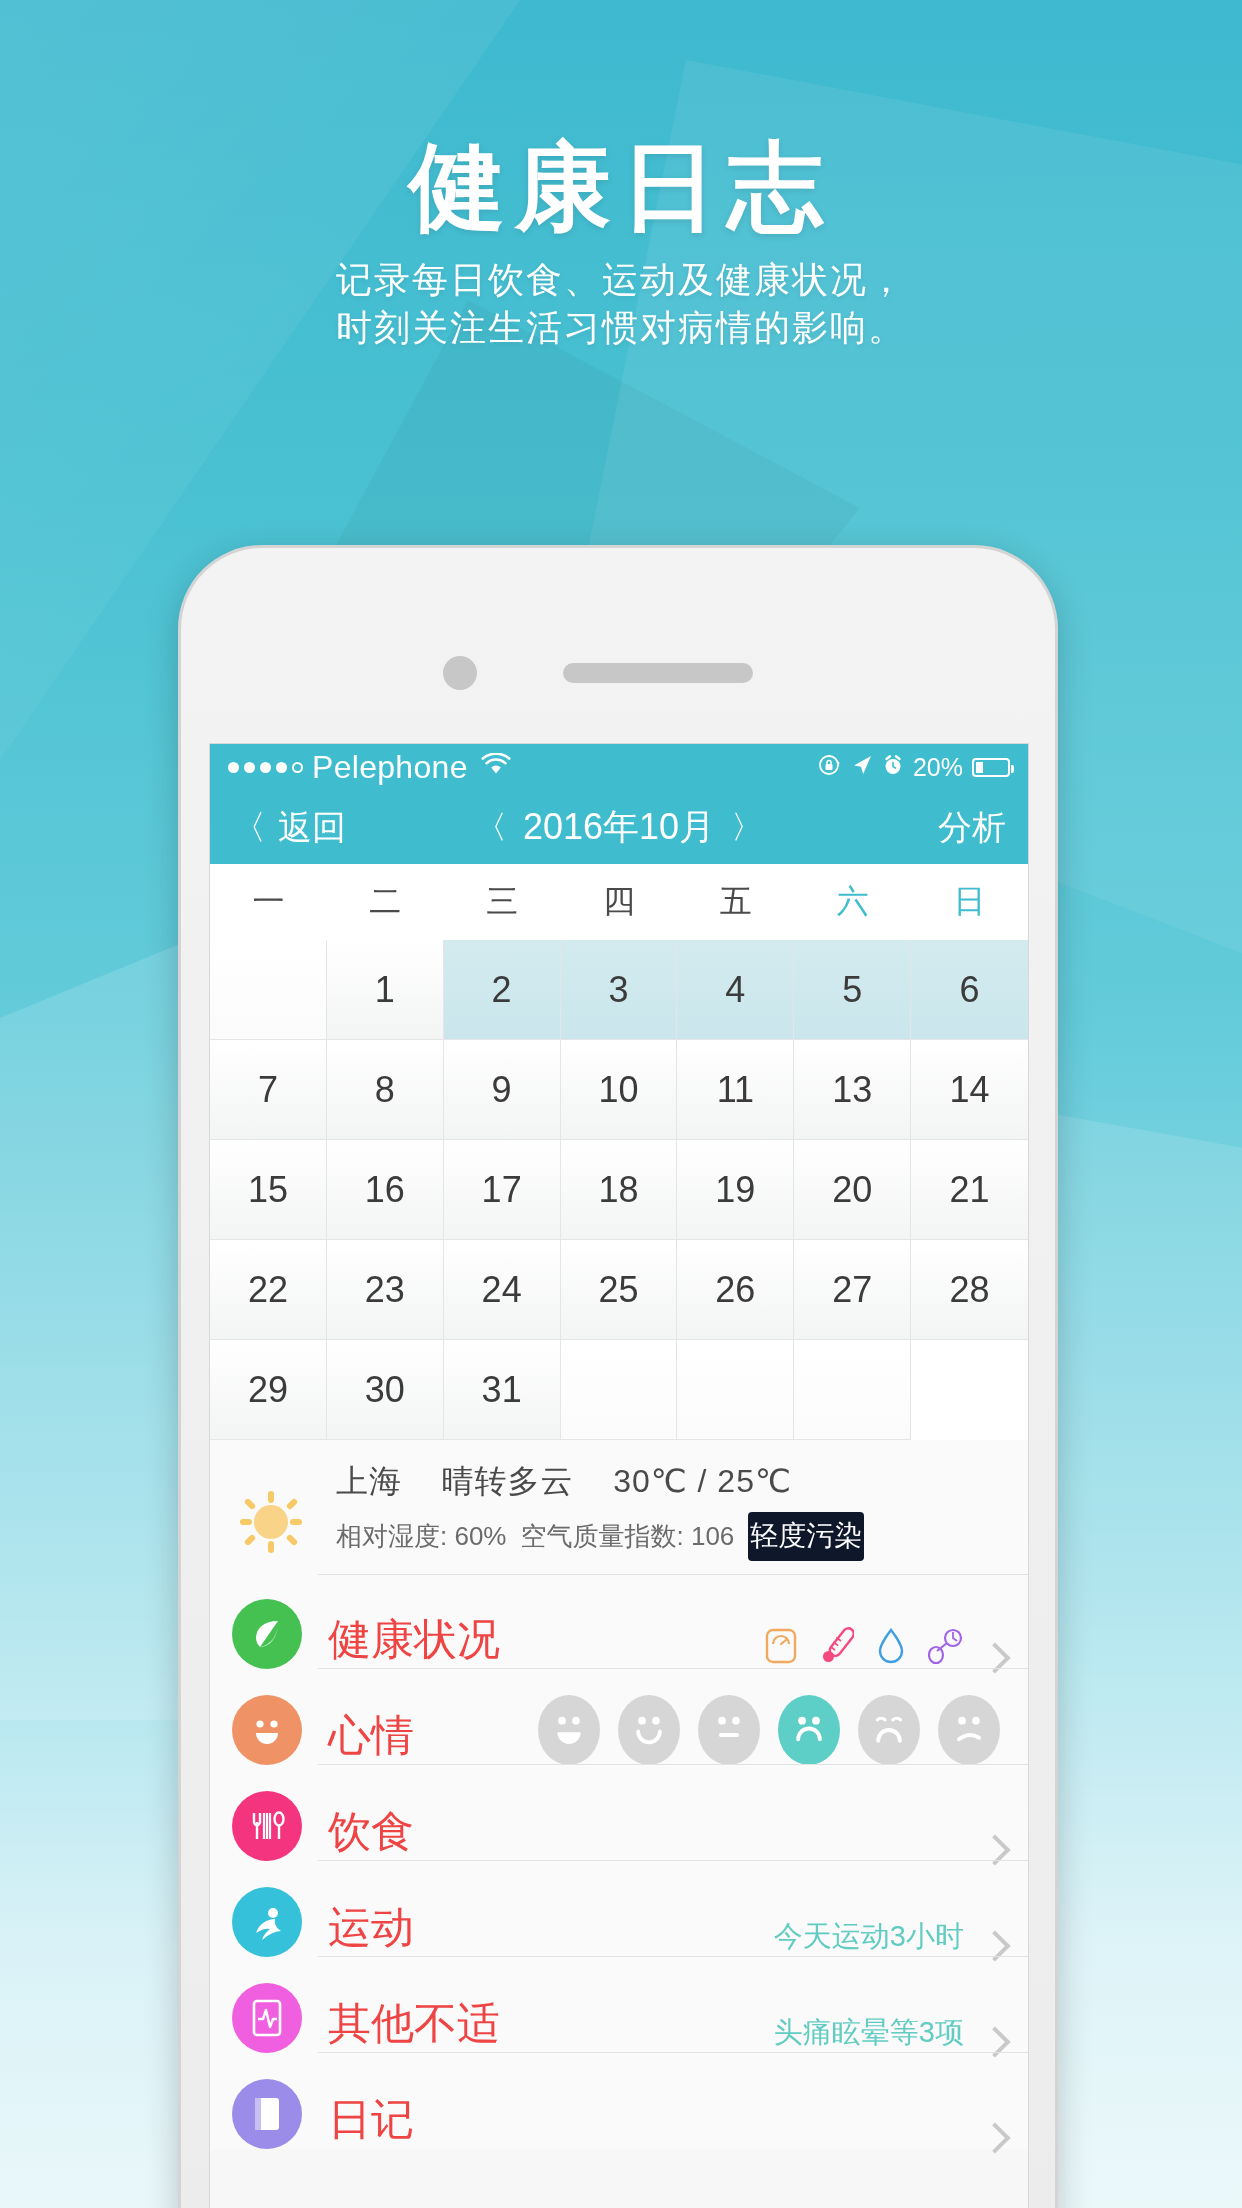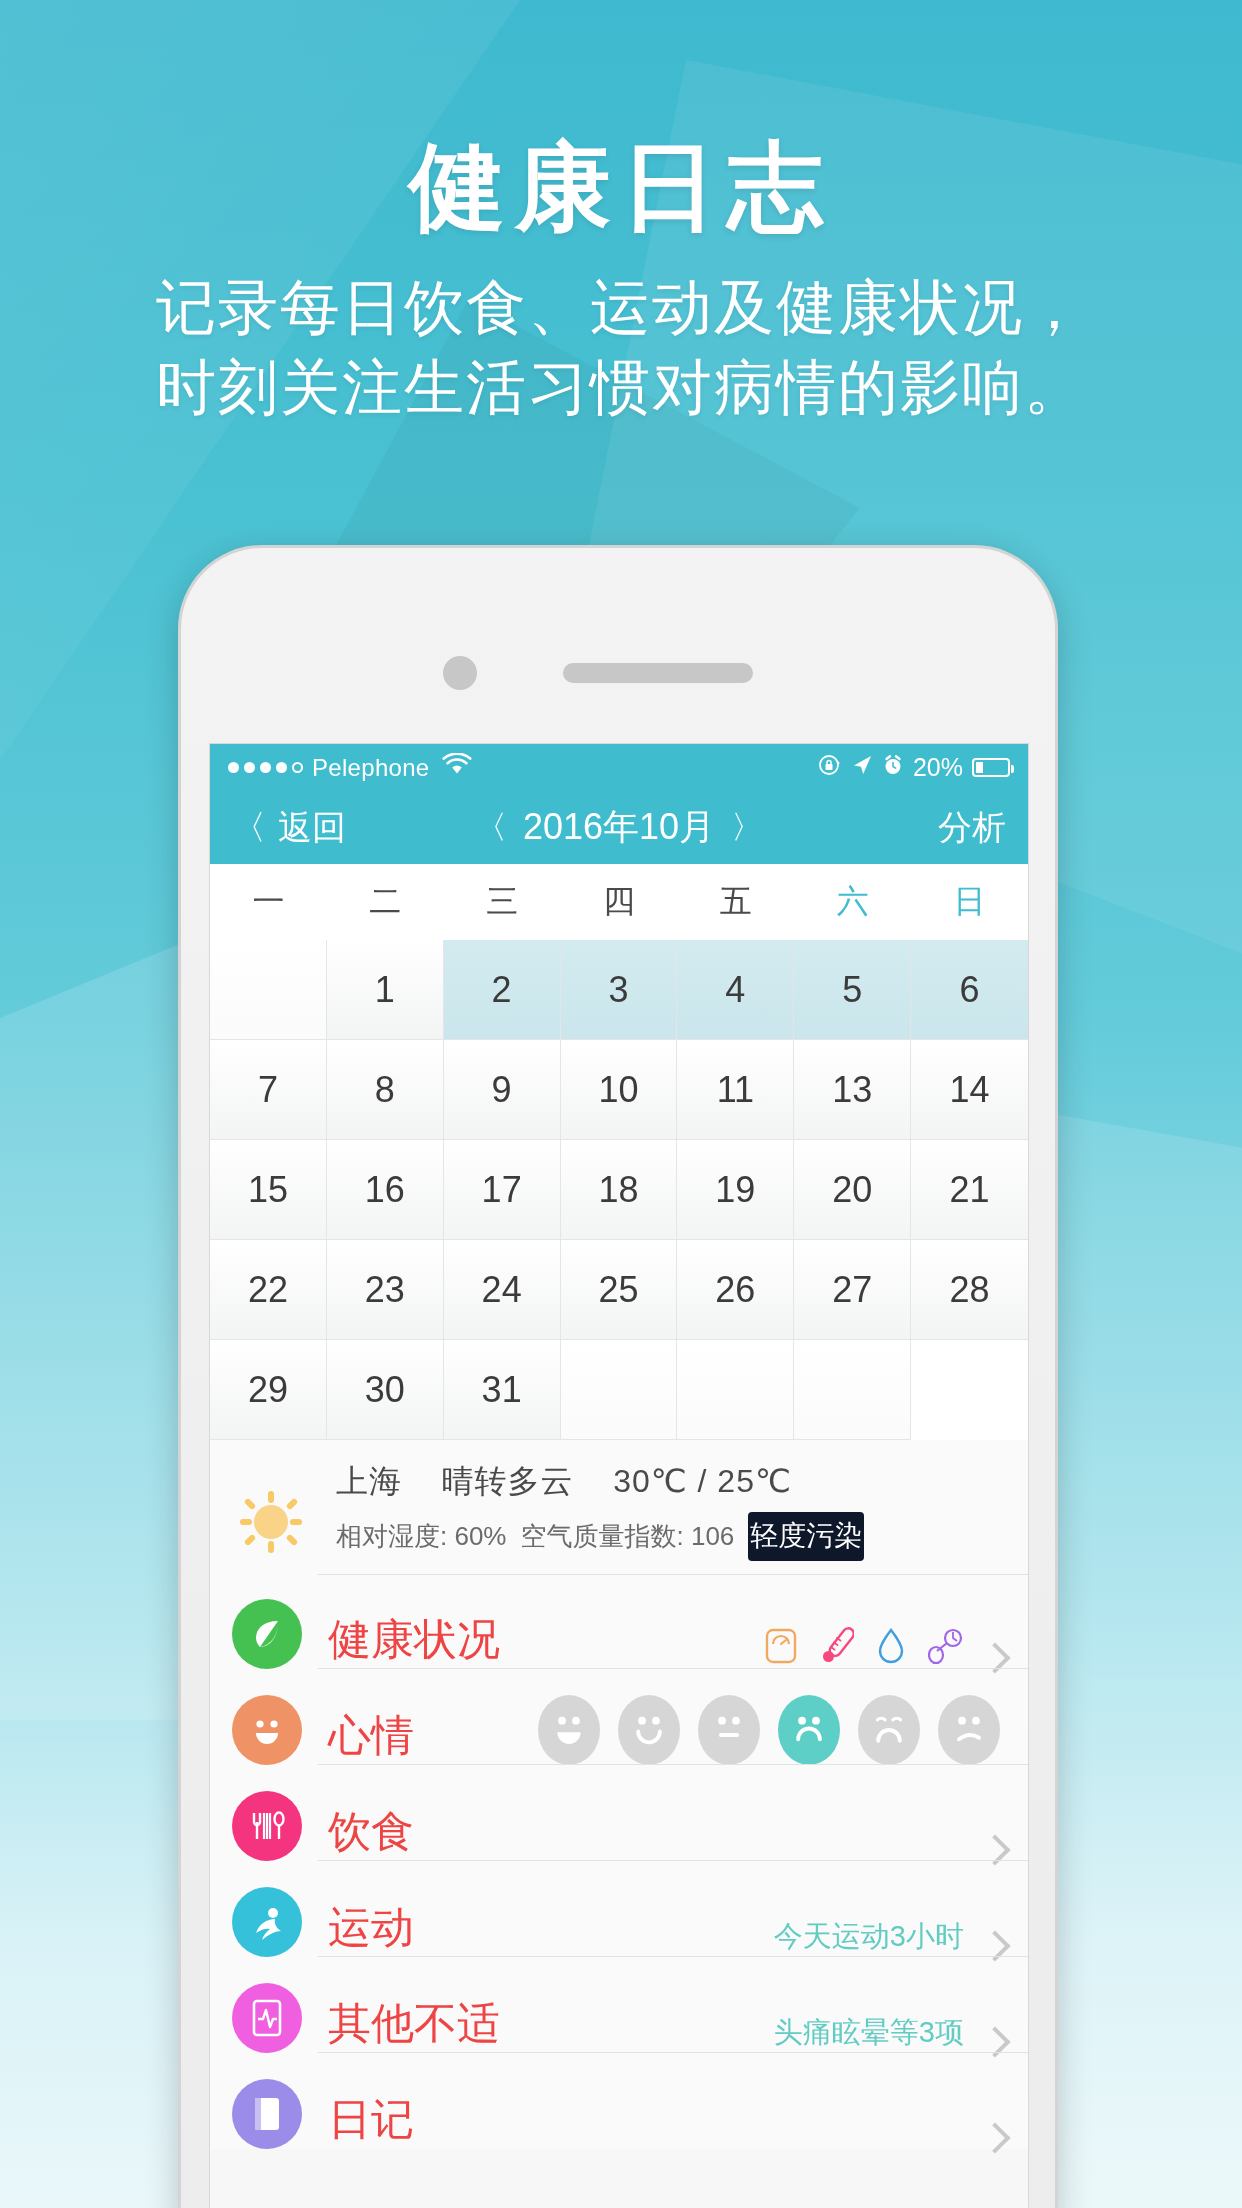--- a/index.html
+++ b/index.html
@@ -38,21 +38,21 @@
   #headline {
     position:absolute; top:0; left:0; width:1242px;
     text-align:center; color:#fff; z-index:5;
   }
   #title {
     font-size:96px; font-weight:bold; letter-spacing:10px;
     line-height:1.15; margin-top:132px;
     text-shadow:0 2px 6px rgba(0,0,0,.10);
   }
   #subtitle {
-    font-size:60px; line-height:1.32; margin-top:26px;
+    font-size:36px; line-height:1.32; margin-top:14px;
     letter-spacing:2px;
     text-shadow:0 2px 5px rgba(0,0,0,.08);
   }
   #subtitle div { white-space:nowrap; }
 
   
   #phone {
     position:absolute; left:178px; top:545px;
     width:880px; height:1700px;
     background:linear-gradient(180deg,#f3f3f3 0%,#ececec 100%);
@@ -87,21 +87,21 @@
   #statusbar {
     height:47px; background:#3fbdce; color:#fff;
     display:flex; align-items:center;
     padding:0 18px; font-size:25px;
     position:relative;
   }
   #sb-left { display:flex; align-items:center; gap:9px; }
   .dots { display:flex; gap:5px; align-items:center; }
   .dot { width:11px; height:11px; border-radius:50%; background:#fff; }
   .dot.hollow { background:transparent; border:2px solid #fff; width:11px; height:11px; }
-  #carrier { font-size:24px; letter-spacing:.3px; }
+  #carrier { font-size:32px; letter-spacing:.3px; }
   #wifi { margin-left:4px; }
   #sb-time {
     position:absolute; left:0; right:0; text-align:center;
     font-size:26px; pointer-events:none;
   }
   #sb-right {
     margin-left:auto; display:flex; align-items:center; gap:9px;
     font-size:25px; position:relative; z-index:2;
   }
   .batt {

